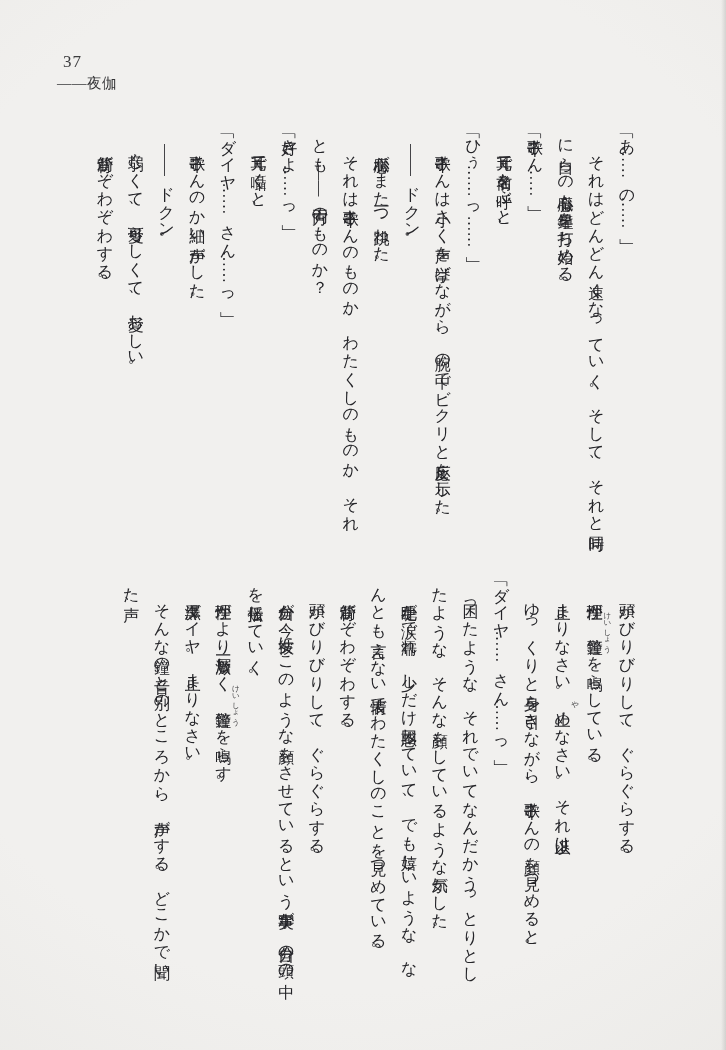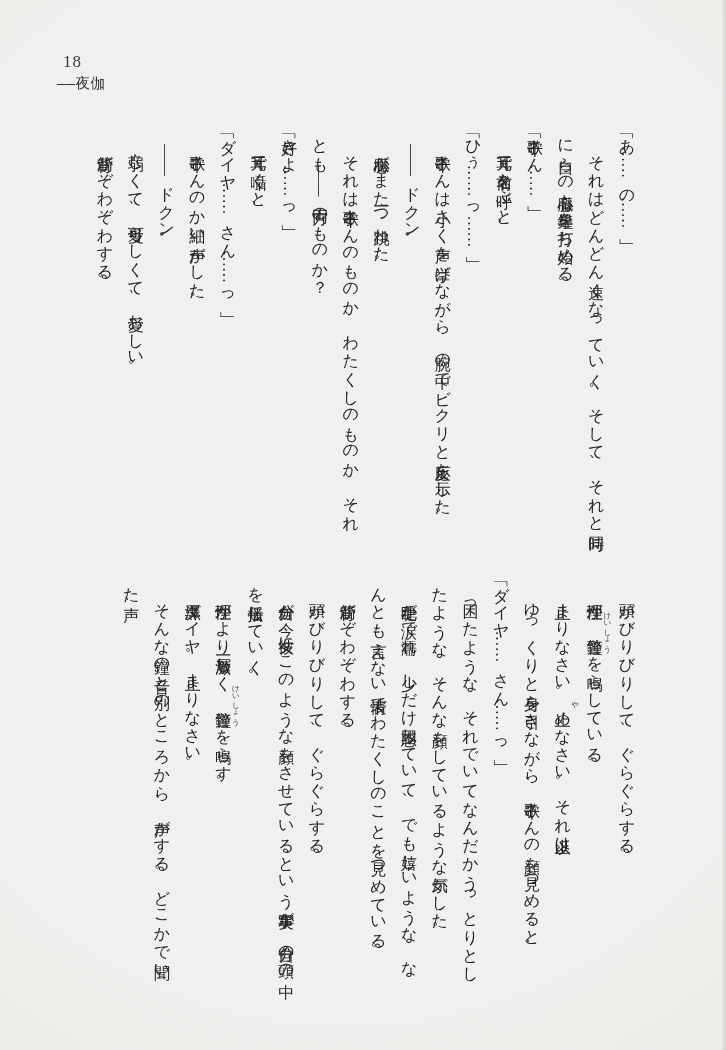--- a/index.html
+++ b/index.html
@@ -17,21 +17,20 @@
     background:linear-gradient(90deg, rgba(0,0,0,0) 0%, rgba(90,90,88,0.18) 100%);
   }
   .page-number{
     position:absolute;left:63px;top:52px;
     font-size:17px;color:#3b3b3d;letter-spacing:1px;
   }
   .running-header{
     position:absolute;left:57px;top:74px;
     font-size:14.5px;color:#333335;letter-spacing:0.5px;
     white-space:nowrap;
-    font-family:Liberation Mono, monospace;
   }
   .vblock{
     position:absolute;right:84px;
     writing-mode:vertical-rl;
     -webkit-writing-mode:vertical-rl;
     text-orientation:mixed;
     height:402px;
     font-size:16px;
     line-height:30.7px;
     color:#242428;
@@ -42,21 +41,21 @@
   .vblock p{margin:0;padding:0;}
   .vblock p.indent{text-indent:1em;}
   ruby{ruby-align:center;}
   rt{font-size:7.5px;letter-spacing:0;color:#3a3a3c;}
 </style>
 </head>
 <body>
 
 <div class="scan-edge"></div>
 
-<div class="page-number">18</div>
+<div class="page-number">37</div>
 
 <div class="running-header">——夜伽</div>
 
 <div class="vblock vblock-upper">
     <p>「あ……の……」</p>
     <p class="indent">それはどんどん速くなっていく。そして、それと同時に自らの心臓も早鐘を打ち始める。</p>
     <p>「千歌さん……」</p>
     <p class="indent">耳元で名前を呼ぶと、</p>
     <p>「ひぅ……っ……」</p>
     <p class="indent">千歌さんは小さく声を挙げながら、腕の中でビクリと反応を示した。</p>

